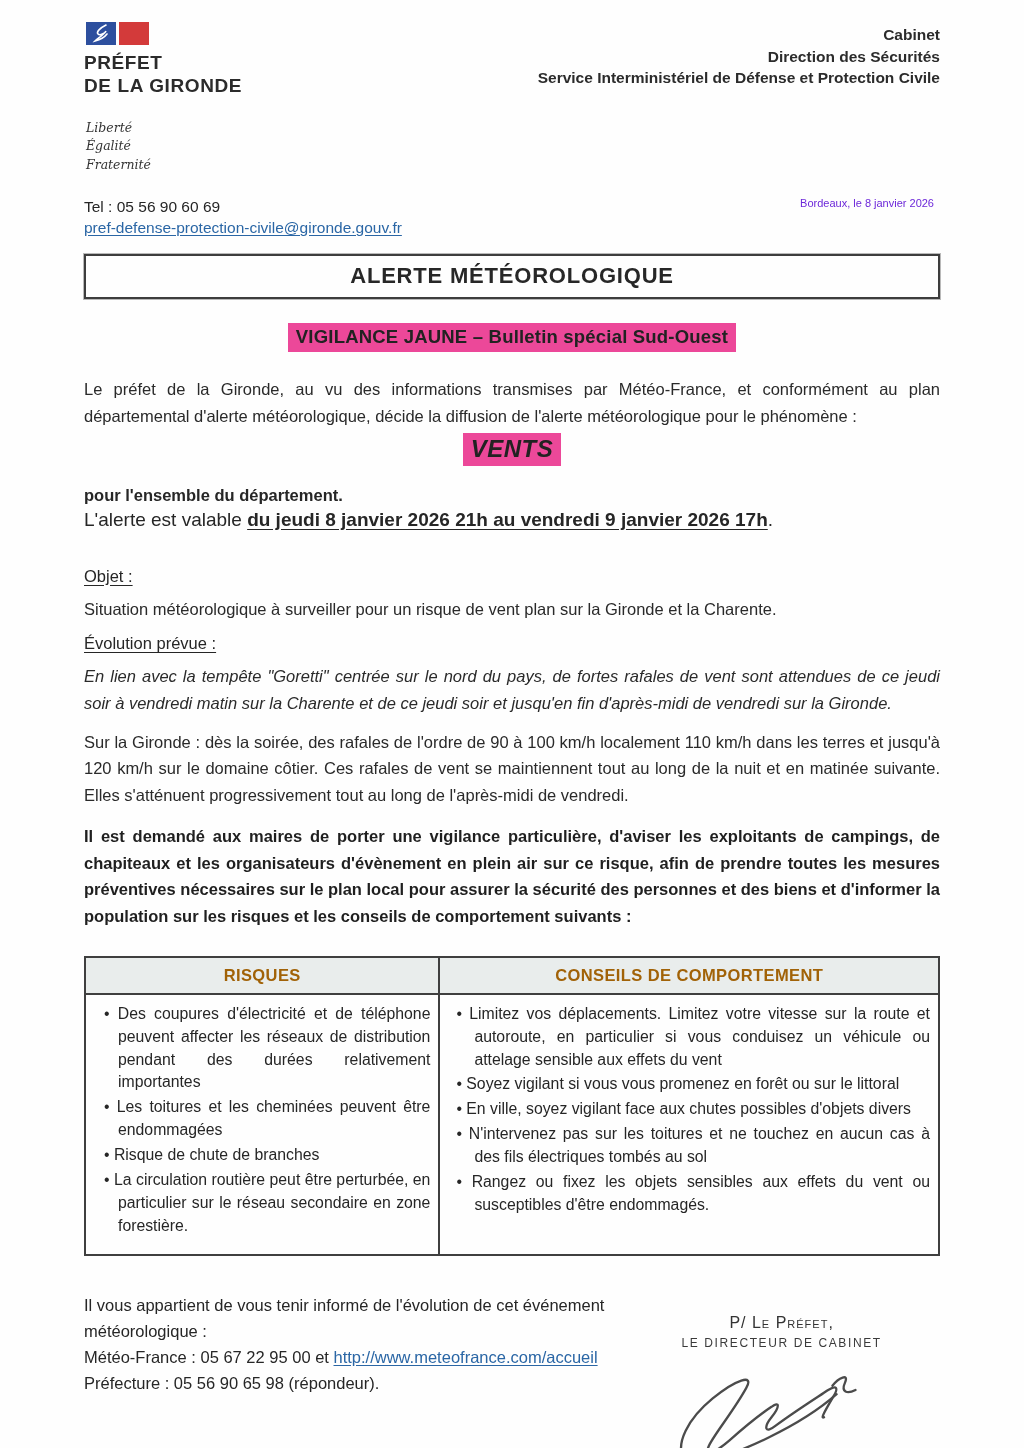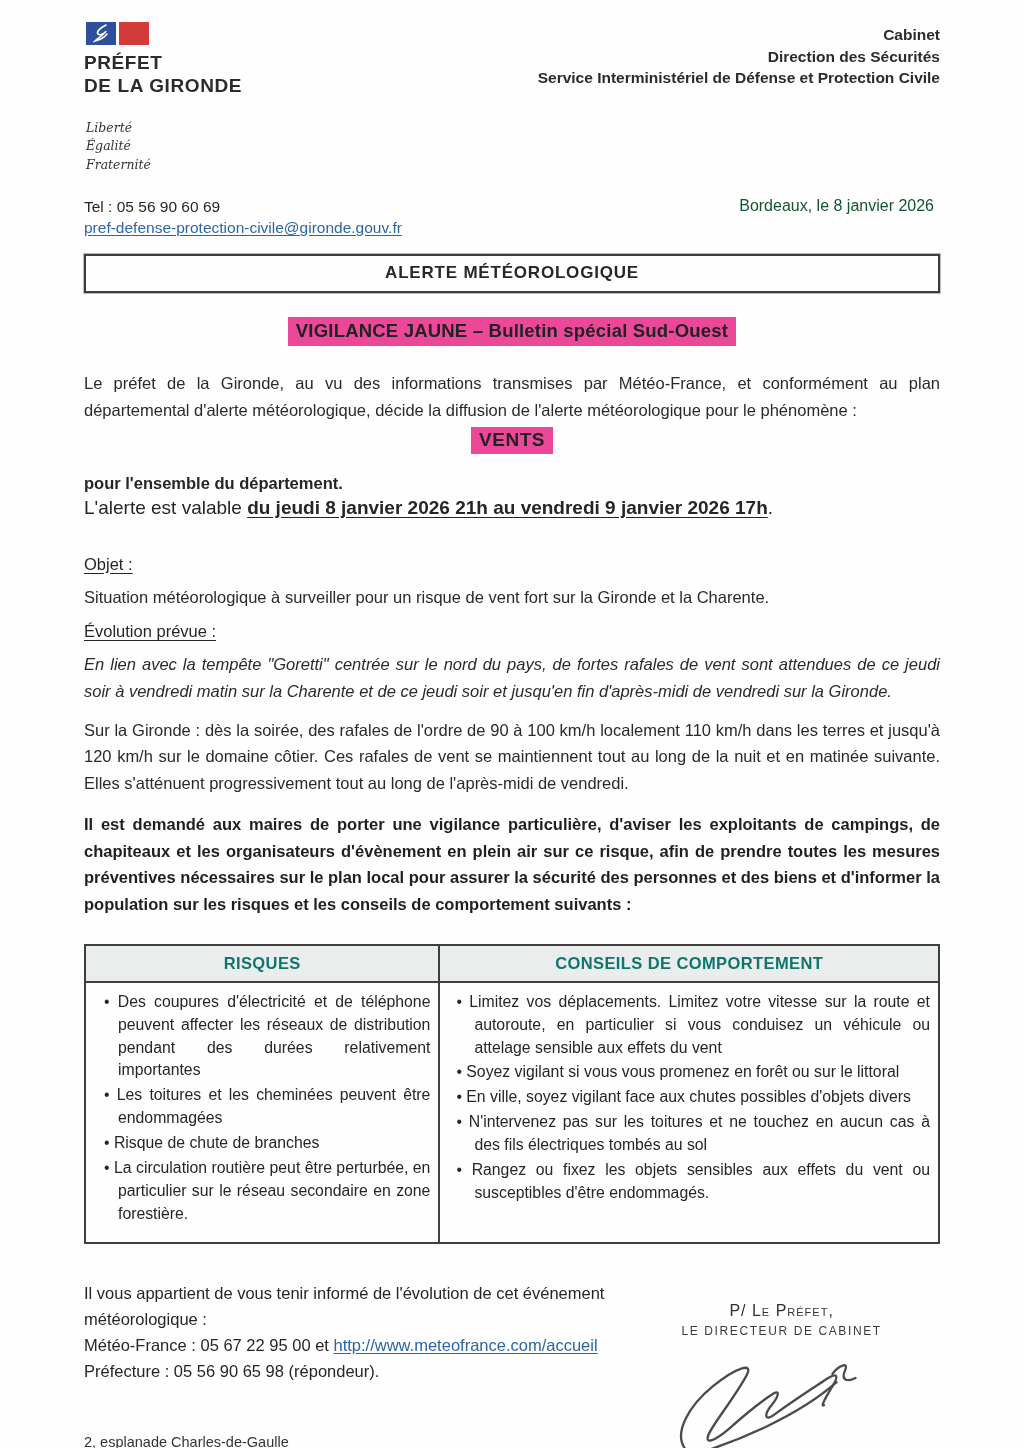--- a/index.html
+++ b/index.html
@@ -24,62 +24,62 @@
   .flag .red { background: #d33a3a; }
   .flag svg { position: absolute; inset: 0; }
   .prefet-name { font-weight: bold; font-size: 19px; line-height: 1.22; letter-spacing: 0.6px; color: #2b2b2b; }
   .motto { margin-top: 22px; font-family: "DejaVu Serif", serif; font-style: italic; font-size: 12.5px; line-height: 1.45; color: #333; margin-left: 2px; }
   .service-block { text-align: right; font-weight: bold; font-size: 15.5px; line-height: 1.4; color: #2b2b2b; padding-top: 2px; }
 
   
   .contact-row { display: flex; justify-content: space-between; margin-top: 22px; font-size: 15.5px; }
   .contact-left { line-height: 1.4; }
   .link { color: #2a66a5; text-decoration: underline; text-underline-offset: 2px; cursor: pointer; }
-  .place-date { font-size: 16px; color: #14532d; padding-top: 1px; padding-right: 6px; }
+  .place-date { font-size: 11px; color: #6d28d9; padding-top: 1px; padding-right: 6px; }
 
   
   .title-box {
     margin-top: 15px;
     border: 2px solid #3d3d3d;
     box-shadow: 0 0 0 1px #b9b9b9;
     text-align: center;
     padding: 7px 0 8px 0;
   }
-  .title-box .title { font-weight: bold; font-size: 17px; letter-spacing: 0.8px; color: #272727; }
+  .title-box .title { font-weight: bold; font-size: 22px; letter-spacing: 0.8px; color: #272727; }
 
   .subtitle-row { text-align: center; margin-top: 24px; }
   .hl { background: #ec4899; color: #222; }
   .subtitle { display: inline-block; font-weight: bold; font-size: 18.5px; padding: 3px 8px 4px 8px; letter-spacing: 0.2px; }
 
   
   .para { font-size: 16.5px; line-height: 1.62; text-align: justify; color: #2a2a2a; }
   .intro { margin-top: 24px; }
   .phenomenon-row { text-align: center; margin-top: 3px; }
-  .phenomenon { display: inline-block; font-weight: bold; font-size: 19px; padding: 2px 8px 3px 8px; letter-spacing: 0.5px; }
+  .phenomenon { display: inline-block; font-weight: bold; font-size: 24px; padding: 2px 8px 3px 8px; letter-spacing: 0.5px; font-style: italic; }
   .scope { margin-top: 20px; font-weight: bold; font-size: 16.5px; }
   .validity { margin-top: 4px; font-size: 19px; }
   .validity b { text-decoration: underline; text-underline-offset: 3px; }
 
   .label-underline { margin-top: 36px; font-size: 16.5px; text-decoration: underline; text-underline-offset: 3px; }
   .objet-text { margin-top: 10px; }
   .evol-label { margin-top: 12px; }
   .evol-p1 { margin-top: 10px; font-style: italic; }
   .evol-p2 { margin-top: 12px; }
   .instruction { margin-top: 14px; font-weight: bold; color: #1f1f1f; }
 
   
   table.risk-table { width: 100%; border-collapse: collapse; margin-top: 26px; }
   .risk-table th, .risk-table td { border: 2px solid #3f3f3f; }
   .risk-table th {
     background: #e9edec;
     font-weight: bold;
     font-size: 16.5px;
     letter-spacing: 0.4px;
     padding: 8px 4px;
-    color: #0f766e;
+    color: #a16207;
   }
   .risk-table td { vertical-align: top; padding: 8px 8px 14px 8px; font-size: 15.8px; line-height: 1.45; }
   .col-risques { width: 41.5%; }
   .col-conseils { width: 58.5%; }
   .risk-table ul { list-style: none; }
   td ul li { text-align: justify; }
   .cell-left li { padding-left: 24px; text-indent: -14px; margin-bottom: 2px; }
   .cell-right li { padding-left: 26px; text-indent: -18px; margin-bottom: 2px; }
   .risk-table li::before { content: "\2022\00a0 "; }
 
@@ -147,21 +147,21 @@
   <p class="para intro">Le préfet de la Gironde, au vu des informations transmises par Météo-France, et conformément au plan départemental d'alerte météorologique, décide la diffusion de l'alerte météorologique pour le phénomène :</p>
 
   <div class="phenomenon-row">
     <span class="phenomenon hl">VENTS</span>
   </div>
 
   <div class="scope">pour l'ensemble du département.</div>
   <div class="validity"><span>L'alerte est valable </span><b>du jeudi 8 janvier 2026 21h au vendredi 9 janvier 2026 17h</b><span>.</span></div>
 
   <div class="label-underline">Objet :</div>
-  <p class="para objet-text">Situation météorologique à surveiller pour un risque de vent fort sur la Gironde et la Charente.</p>
+  <p class="para objet-text">Situation météorologique à surveiller pour un risque de vent plan sur la Gironde et la Charente.</p>
 
   <div class="label-underline evol-label">Évolution prévue :</div>
   <p class="para evol-p1">En lien avec la tempête "Goretti" centrée sur le nord du pays, de fortes rafales de vent sont attendues de ce jeudi soir à vendredi matin sur la Charente et de ce jeudi soir et jusqu'en fin d'après-midi de vendredi sur la Gironde.</p>
   <p class="para evol-p2">Sur la Gironde : dès la soirée, des rafales de l'ordre de 90 à 100 km/h localement 110 km/h dans les terres et jusqu'à 120 km/h sur le domaine côtier. Ces rafales de vent se maintiennent tout au long de la nuit et en matinée suivante. Elles s'atténuent progressivement tout au long de l'après-midi de vendredi.</p>
 
   <p class="para instruction">Il est demandé aux maires de porter une vigilance particulière, d'aviser les exploitants de campings, de chapiteaux et les organisateurs d'évènement en plein air sur ce risque, afin de prendre toutes les mesures préventives nécessaires sur le plan local pour assurer la sécurité des personnes et des biens et d'informer la population sur les risques et les conseils de comportement suivants :</p>
 
   <table class="risk-table">
     <thead>
       <tr>

